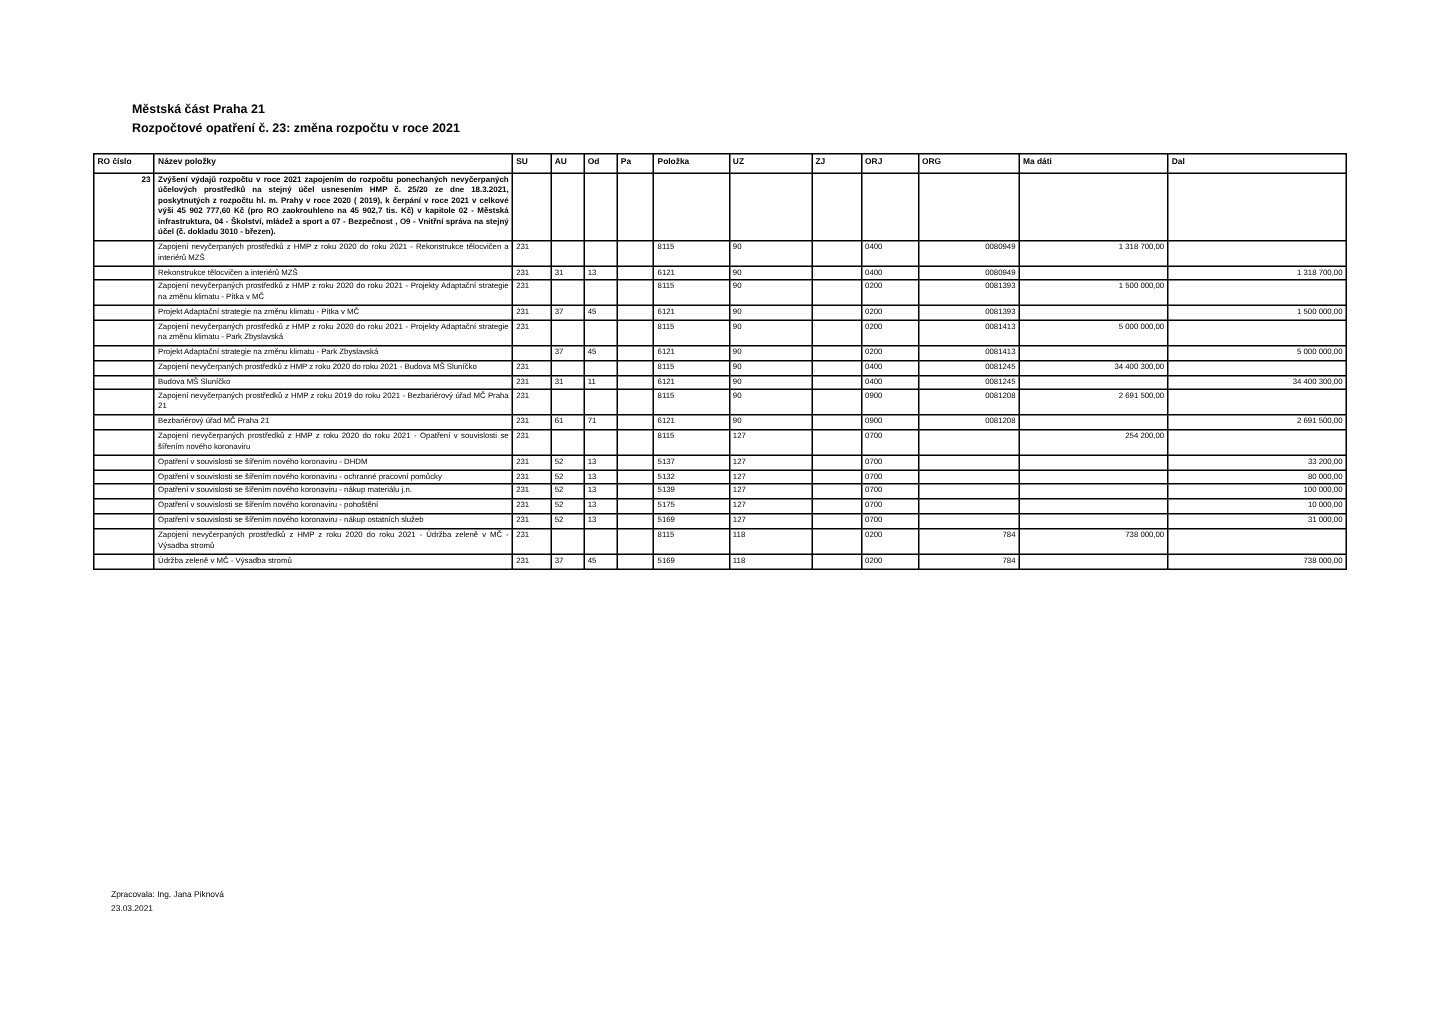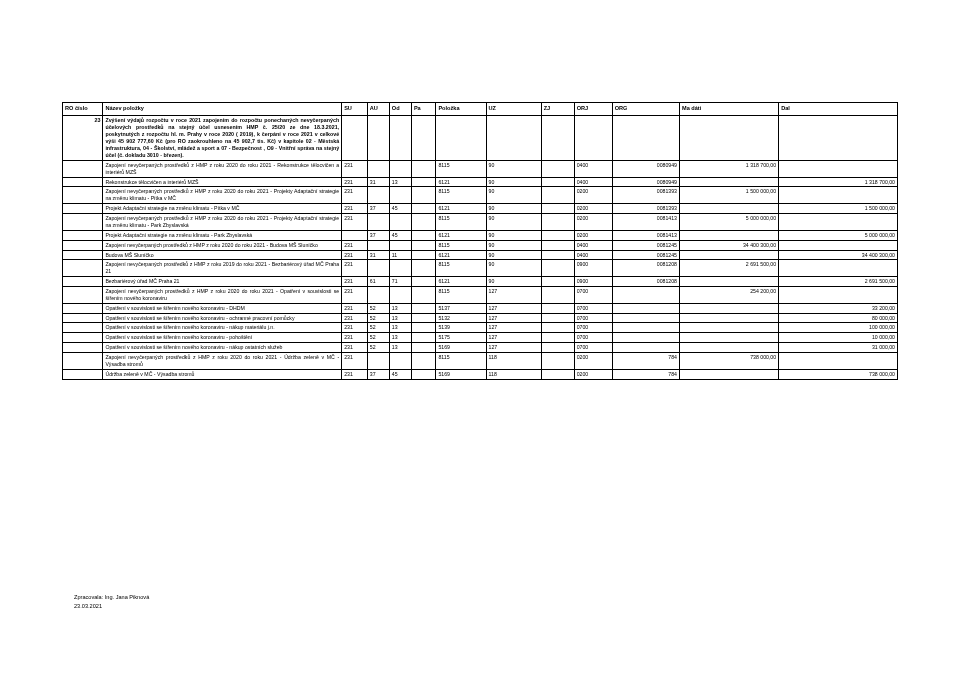--- a/index.html
+++ b/index.html
@@ -98,20 +98,22 @@
     line-height: 1.6;
   }
   .footer-block div { white-space: nowrap; }
 </style>
 </head>
 <body>
 
 <div class="page">
 
   <div class="header-block">
+    <div>Městská část Praha 21</div>
+    <div>Rozpočtové opatření č. 23: změna rozpočtu v roce 2021</div>
   </div>
 
   <table class="budget">
     <thead>
       <tr>
         <th class="c-ro">RO číslo</th>
         <th class="c-nazev">Název položky</th>
         <th class="c-su">SU</th>
         <th class="c-au">AU</th>
         <th class="c-od">Od</th>

